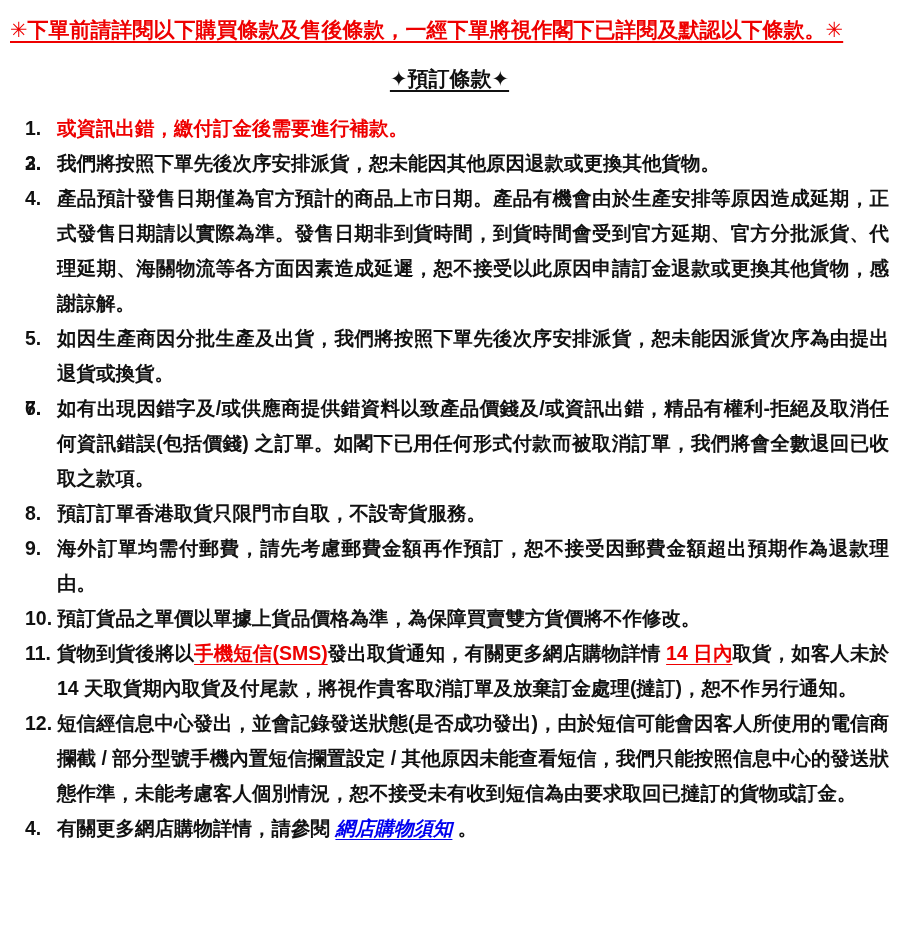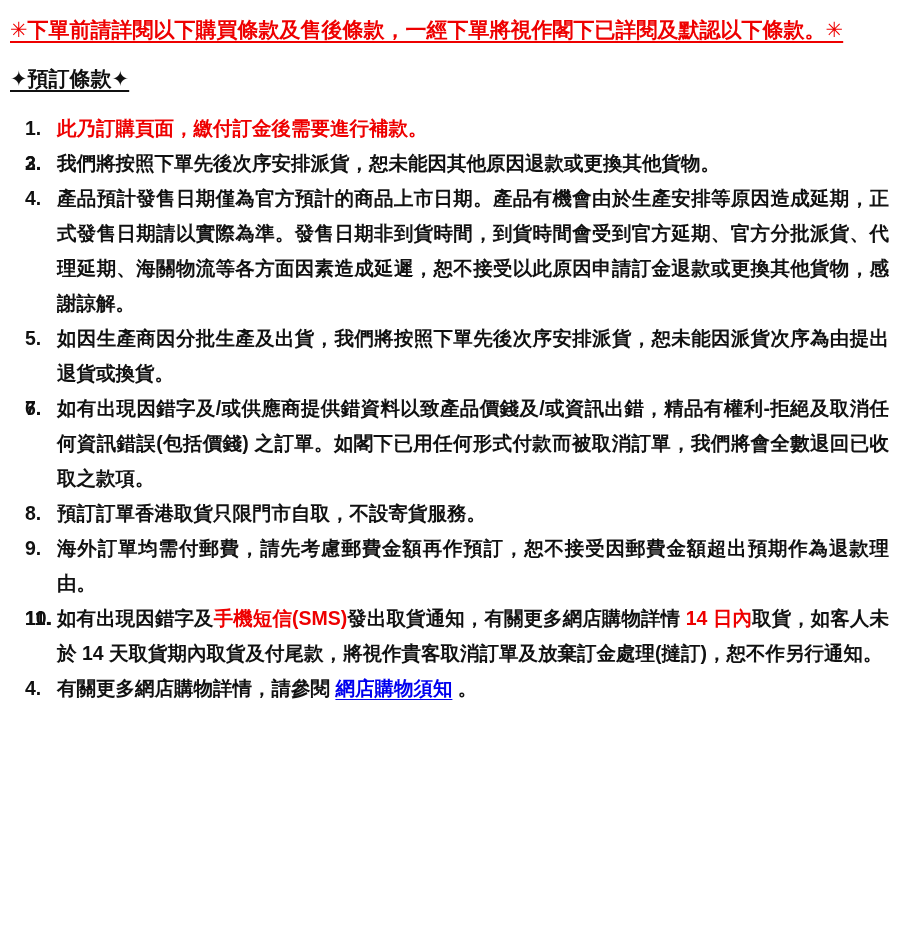--- a/index.html
+++ b/index.html
@@ -30,20 +30,21 @@
     margin-bottom: 14px;
     white-space: nowrap;
   }
   .heading {
     color: var(--ink);
     font-size: 21px;
     line-height: 35px;
     text-decoration: underline;
     text-underline-offset: 4px;
     margin-bottom: 15px;
+    text-align: center;
   }
   ol.terms {
     list-style: none;
     counter-reset: term;
     margin: 0;
     padding: 0 0 0 47px;
     font-size: 19.5px;
   }
   ol.terms li {
     position: relative;
@@ -56,44 +57,47 @@
     left: -32px;
     top: 0;
     width: 32px;
     white-space: nowrap;
     text-align: left;
   }
   .seg-normal { color: var(--ink); }
   .seg-red { color: var(--red); }
   .seg-red-underline {
     color: var(--red);
+    text-decoration: underline;
     text-underline-offset: 4px;
   }
   a.seg-link {
     color: var(--blue);
     text-decoration: underline;
     text-underline-offset: 4px;
     cursor: pointer;
+    font-style: italic;
   }
 </style>
 </head>
 <body>
 
 <div class="page">
   <div class="notice">✳下單前請詳閱以下購買條款及售後條款，一經下單將視作閣下已詳閱及默認以下條款。✳</div>
 
   <div class="heading">✦預訂條款✦</div>
 
   <ol class="terms">
-      <li><span class="num">1.</span><span class="seg-red">此乃訂購頁面，繳付訂金後需要進行補款。</span></li>
+      <li><span class="num">1.</span><span class="seg-red">或資訊出錯，繳付訂金後需要進行補款。</span></li>
       <li><span class="num">2.</span></li>
       <li><span class="num">3.</span><span class="seg-normal">我們將按照下單先後次序安排派貨，恕未能因其他原因退款或更換其他貨物。</span></li>
       <li><span class="num">4.</span><span class="seg-normal">產品預計發售日期僅為官方預計的商品上市日期。產品有機會由於生產安排等原因造成延期，正式發售日期請以實際為準。發售日期非到貨時間，到貨時間會受到官方延期、官方分批派貨、代理延期、海關物流等各方面因素造成延遲，恕不接受以此原因申請訂金退款或更換其他貨物，感謝諒解。</span></li>
       <li><span class="num">5.</span><span class="seg-normal">如因生產商因分批生產及出貨，我們將按照下單先後次序安排派貨，恕未能因派貨次序為由提出退貨或換貨。</span></li>
       <li><span class="num">6.</span></li>
       <li><span class="num">7.</span><span class="seg-normal">如有出現因錯字及/或供應商提供錯資料以致產品價錢及/或資訊出錯，精品有權利-拒絕及取消任何資訊錯誤(包括價錢) 之訂單。如閣下已用任何形式付款而被取消訂單，我們將會全數退回已收取之款項。</span></li>
       <li><span class="num">8.</span><span class="seg-normal">預訂訂單香港取貨只限門市自取，不設寄貨服務。</span></li>
       <li><span class="num">9.</span><span class="seg-normal">海外訂單均需付郵費，請先考慮郵費金額再作預訂，恕不接受因郵費金額超出預期作為退款理由。</span></li>
-      <li><span class="num">10.</span></li>
-      <li><span class="num">11.</span><span class="seg-normal">如有出現因錯字及</span><span class="seg-red-underline">手機短信(SMS)</span><span class="seg-normal">發出取貨通知，有關更多網店購物詳情 </span><span class="seg-red-underline">14 日內</span><span class="seg-normal">取貨，如客人未於 14 天取貨期內取貨及付尾款，將視作貴客取消訂單及放棄訂金處理(撻訂)，恕不作另行通知。</span></li>
+      <li><span class="num">10.</span><span class="seg-normal">預訂貨品之單價以單據上貨品價格為準，為保障買賣雙方貨價將不作修改。</span></li>
+      <li><span class="num">11.</span><span class="seg-normal">貨物到貨後將以</span><span class="seg-red-underline">手機短信(SMS)</span><span class="seg-normal">發出取貨通知，有關更多網店購物詳情 </span><span class="seg-red-underline">14 日內</span><span class="seg-normal">取貨，如客人未於 14 天取貨期內取貨及付尾款，將視作貴客取消訂單及放棄訂金處理(撻訂)，恕不作另行通知。</span></li>
+      <li><span class="num">12.</span><span class="seg-normal">短信經信息中心發出，並會記錄發送狀態(是否成功發出)，由於短信可能會因客人所使用的電信商攔截 / 部分型號手機內置短信攔置設定 / 其他原因未能查看短信，我們只能按照信息中心的發送狀態作準，未能考慮客人個別情況，恕不接受未有收到短信為由要求取回已撻訂的貨物或訂金。</span></li>
       <li><span class="num">4.</span><span class="seg-normal">有關更多網店購物詳情，請參閱 </span><a href="#" class="seg-link">網店購物須知</a><span class="seg-normal"> 。</span></li>
     </ol>
 </div>
 
 </body></html>

